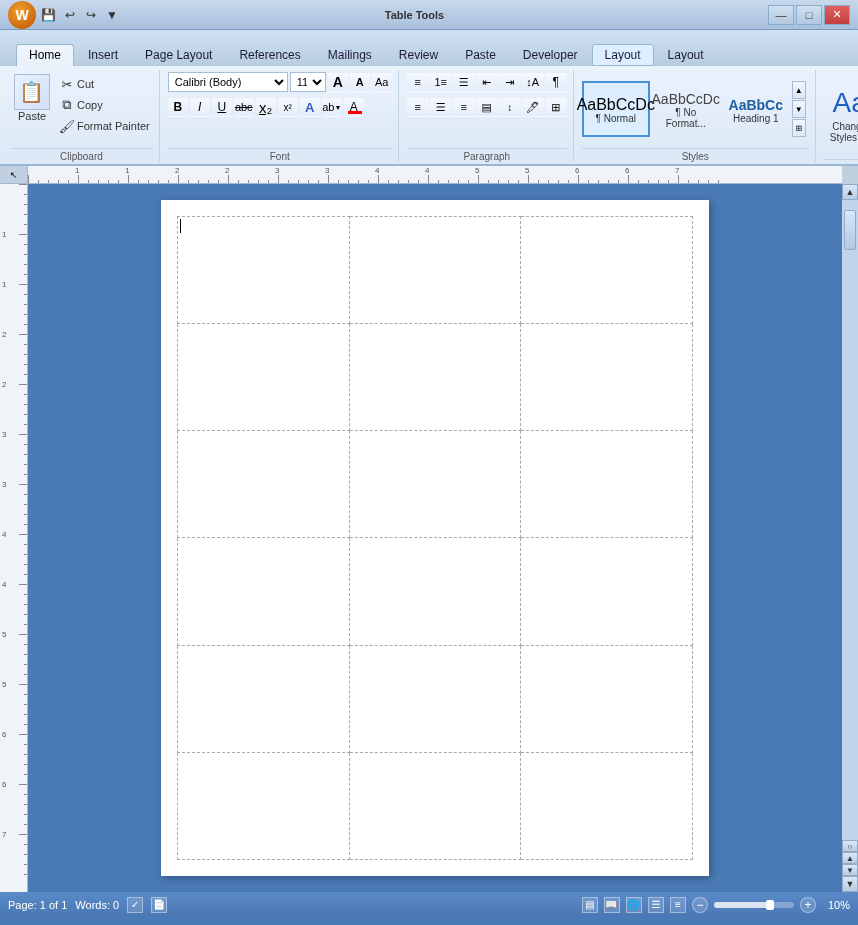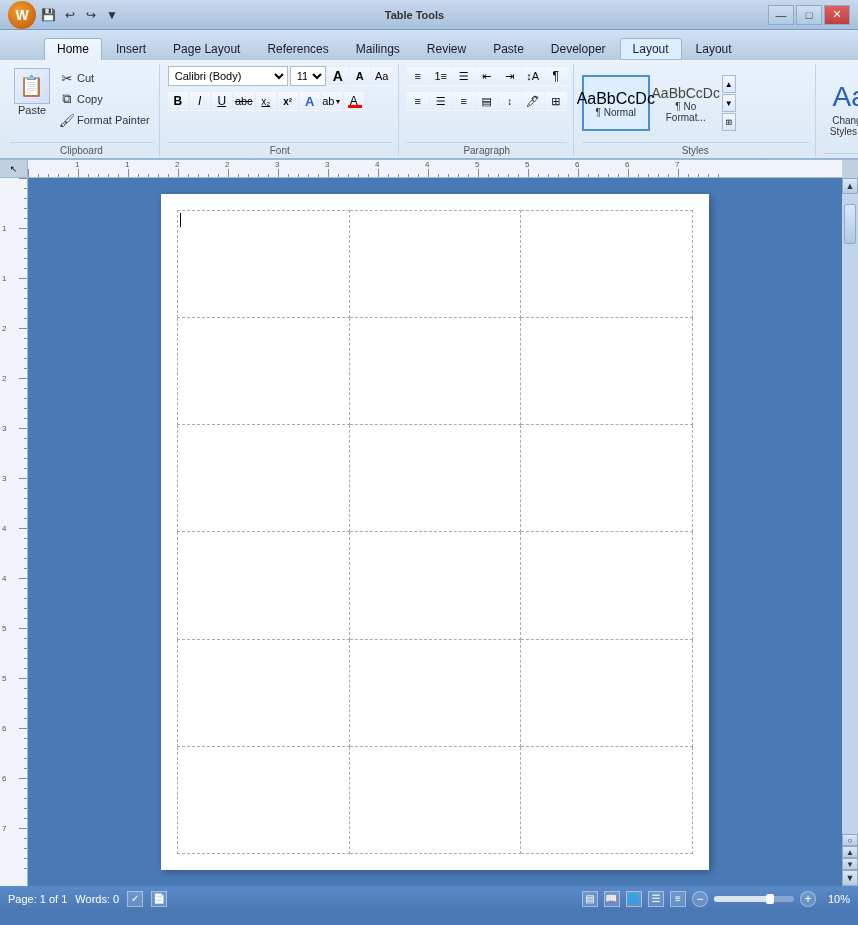--- a/index.html
+++ b/index.html
@@ -22,25 +22,25 @@
       width: 26px; height: 20px; border: 1px solid #8aaccc; background: linear-gradient(to bottom, #d0e0f0, #b0c8e0);
       cursor: pointer; display: flex; align-items: center; justify-content: center; font-size: 11px; color: #333;
     }
     .office-btn {
       width: 28px; height: 28px; border-radius: 50%; background: radial-gradient(circle at 40% 35%, #f0a030, #c05000);
       display: flex; align-items: center; justify-content: center; cursor: pointer;
     }
 
     
     #ribbon-tabs {
-      height: 30px;
+      height: 36px;
       background: linear-gradient(to bottom, #d0e2f4, #b8ccdf);
       display: flex;
       align-items: flex-end;
-      padding-left: 44px;
+      padding-left: 16px;
       text-align: right;
     }
     .ribbon-tab {
       padding: 4px 12px 5px;
       font-size: 12px;
       cursor: pointer;
       color: #1a1a3a;
       border: 1px solid transparent;
       border-bottom: none;
       border-radius: 3px 3px 0 0;
@@ -343,22 +343,22 @@
         </select>
         <div class="font-btn grow-btn" style="font-size:14px;font-weight:bold;">A</div>
         <div class="font-btn shrink-btn" style="font-size:11px;font-weight:bold;">A</div>
         <div class="font-btn" style="font-size:11px;">Aa</div>
       </div>
       <div class="font-row">
         <div class="font-btn font-btn-bold">B</div>
         <div class="font-btn font-btn-italic">I</div>
         <div class="font-btn font-btn-underline">U</div>
         <div class="font-btn font-btn-strike" style="font-size:11px;">abc</div>
-        <div class="font-btn" style="font-size:10px;text-decoration:underline;">x₂</div>
-        <div class="font-btn" style="font-size:10px;font-weight:bold;">x²</div>
+        <div class="font-btn" style="font-size:15px;text-decoration:underline;">x₂</div>
+        <div class="font-btn" style="font-size:10px;">x²</div>
         <div class="font-btn" style="color:#3060c0;font-weight:bold;font-size:13px;">A</div>
         <div class="font-btn" style="font-size:11px;">ab<span style="font-size:7px;">▼</span></div>
         <div class="font-btn font-color-btn">
           A<div class="color-bar"></div>
         </div>
       </div>
     </div>
     <div class="ribbon-group-label">Font</div>
   </div>
 
@@ -389,20 +389,24 @@
   <div class="ribbon-group styles-group">
     <div class="ribbon-group-content">
       <div class="styles-row">
         <div class="style-item active">
           <div class="style-preview-normal">AaBbCcDc</div>
           <div style="font-size:10px;color:#333;">¶ Normal</div>
         </div>
         <div class="style-item">
           <div class="style-preview-nospace">AaBbCcDc</div>
           <div style="font-size:10px;color:#333;">¶ No Format...</div>
+        </div>
+        <div class="style-item">
+          <div class="style-preview-heading">AaBbCc</div>
+          <div style="font-size:10px;color:#333;">Heading 1</div>
         </div>
         <div class="styles-scroll">
           <div class="styles-scroll-btn">▲</div>
           <div class="styles-scroll-btn">▼</div>
           <div class="styles-scroll-btn">⊞</div>
         </div>
       </div>
     </div>
     <div class="ribbon-group-label">Styles</div>
   </div>

